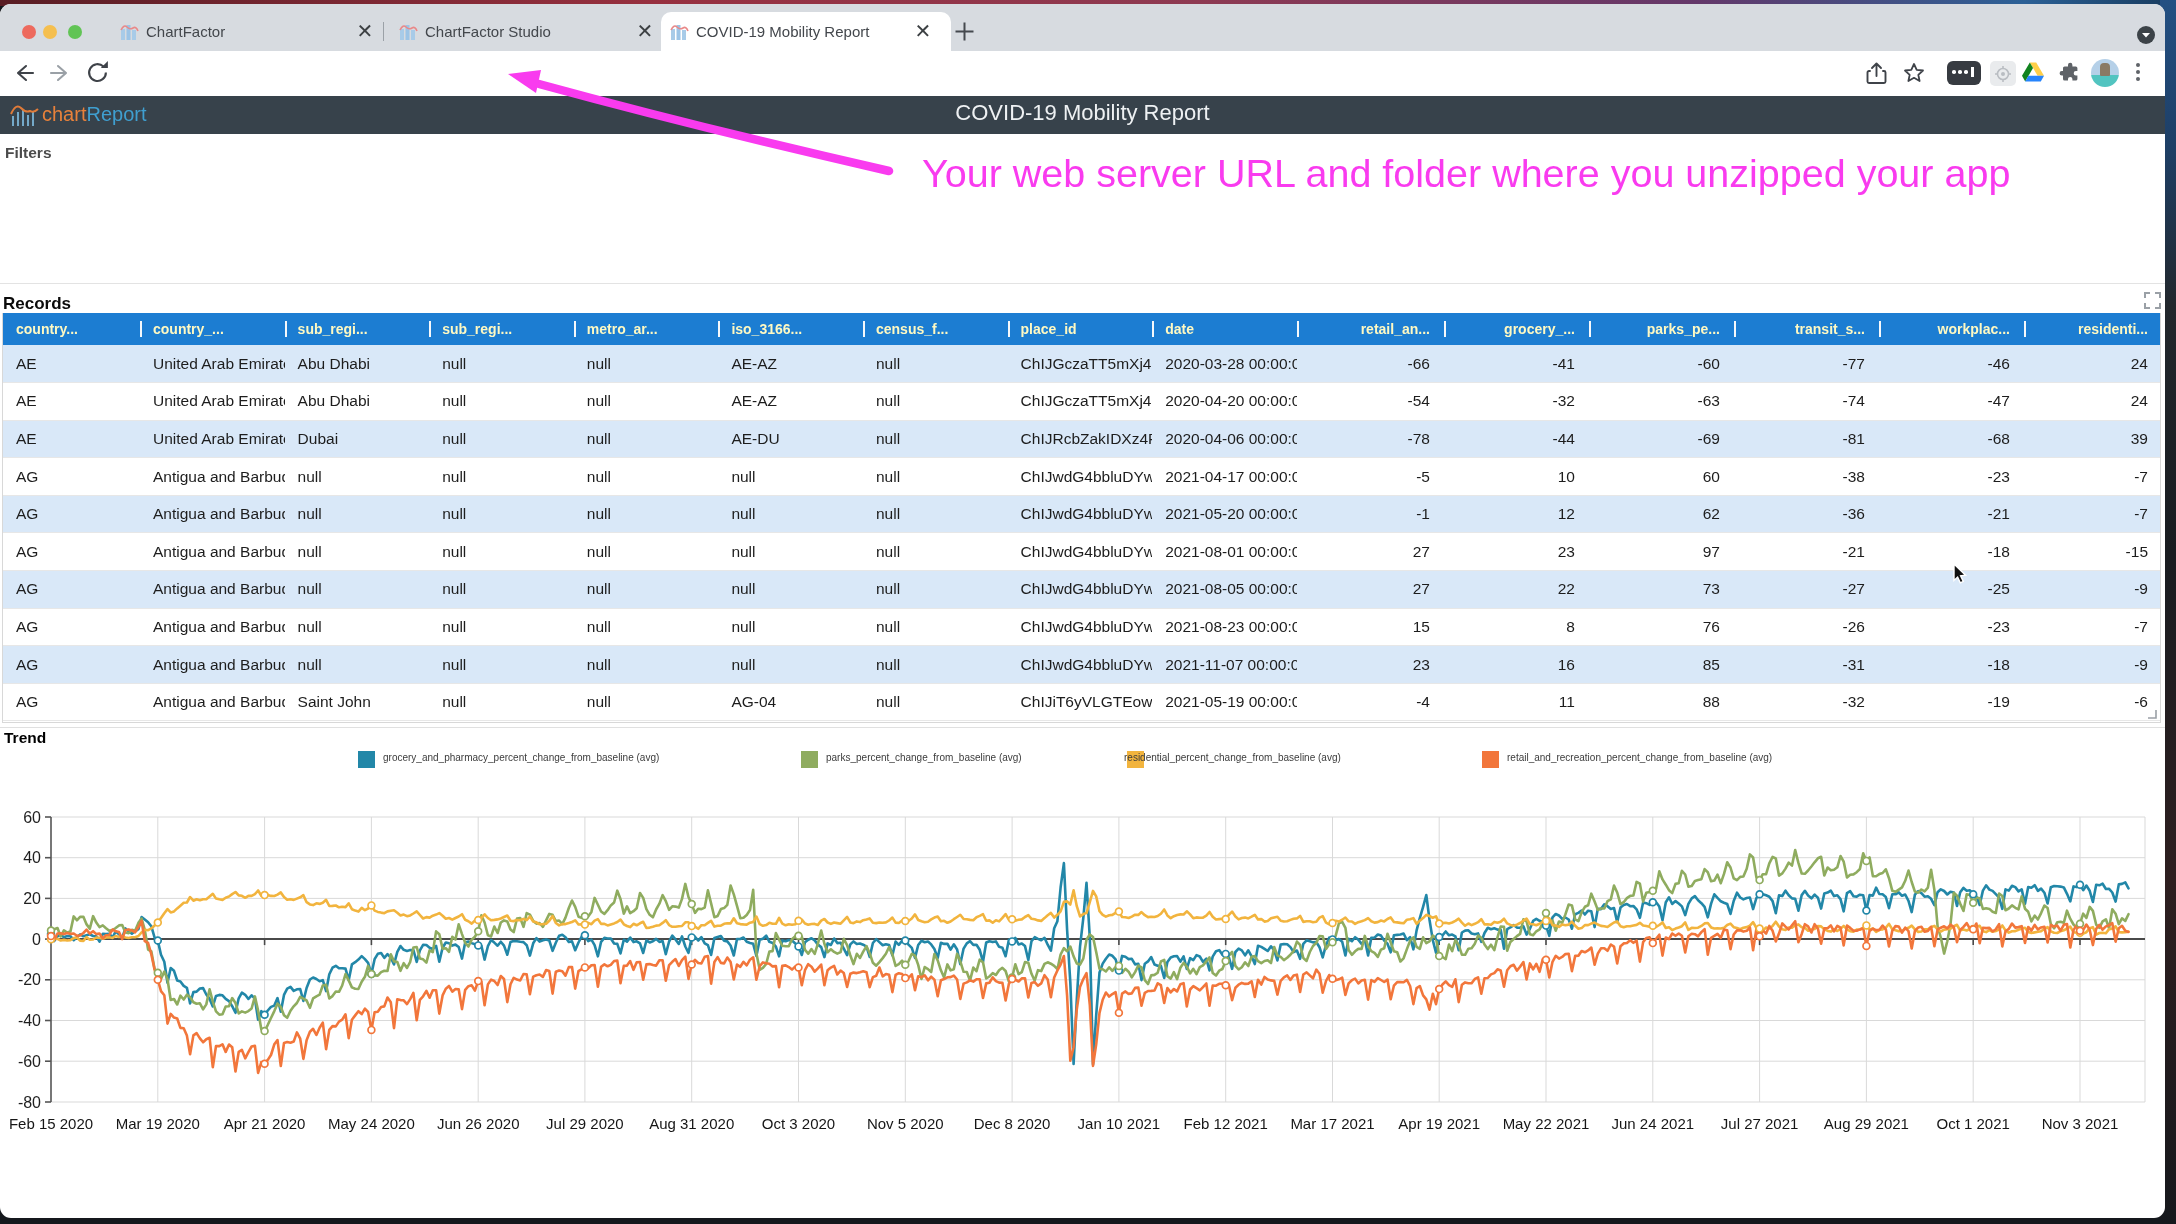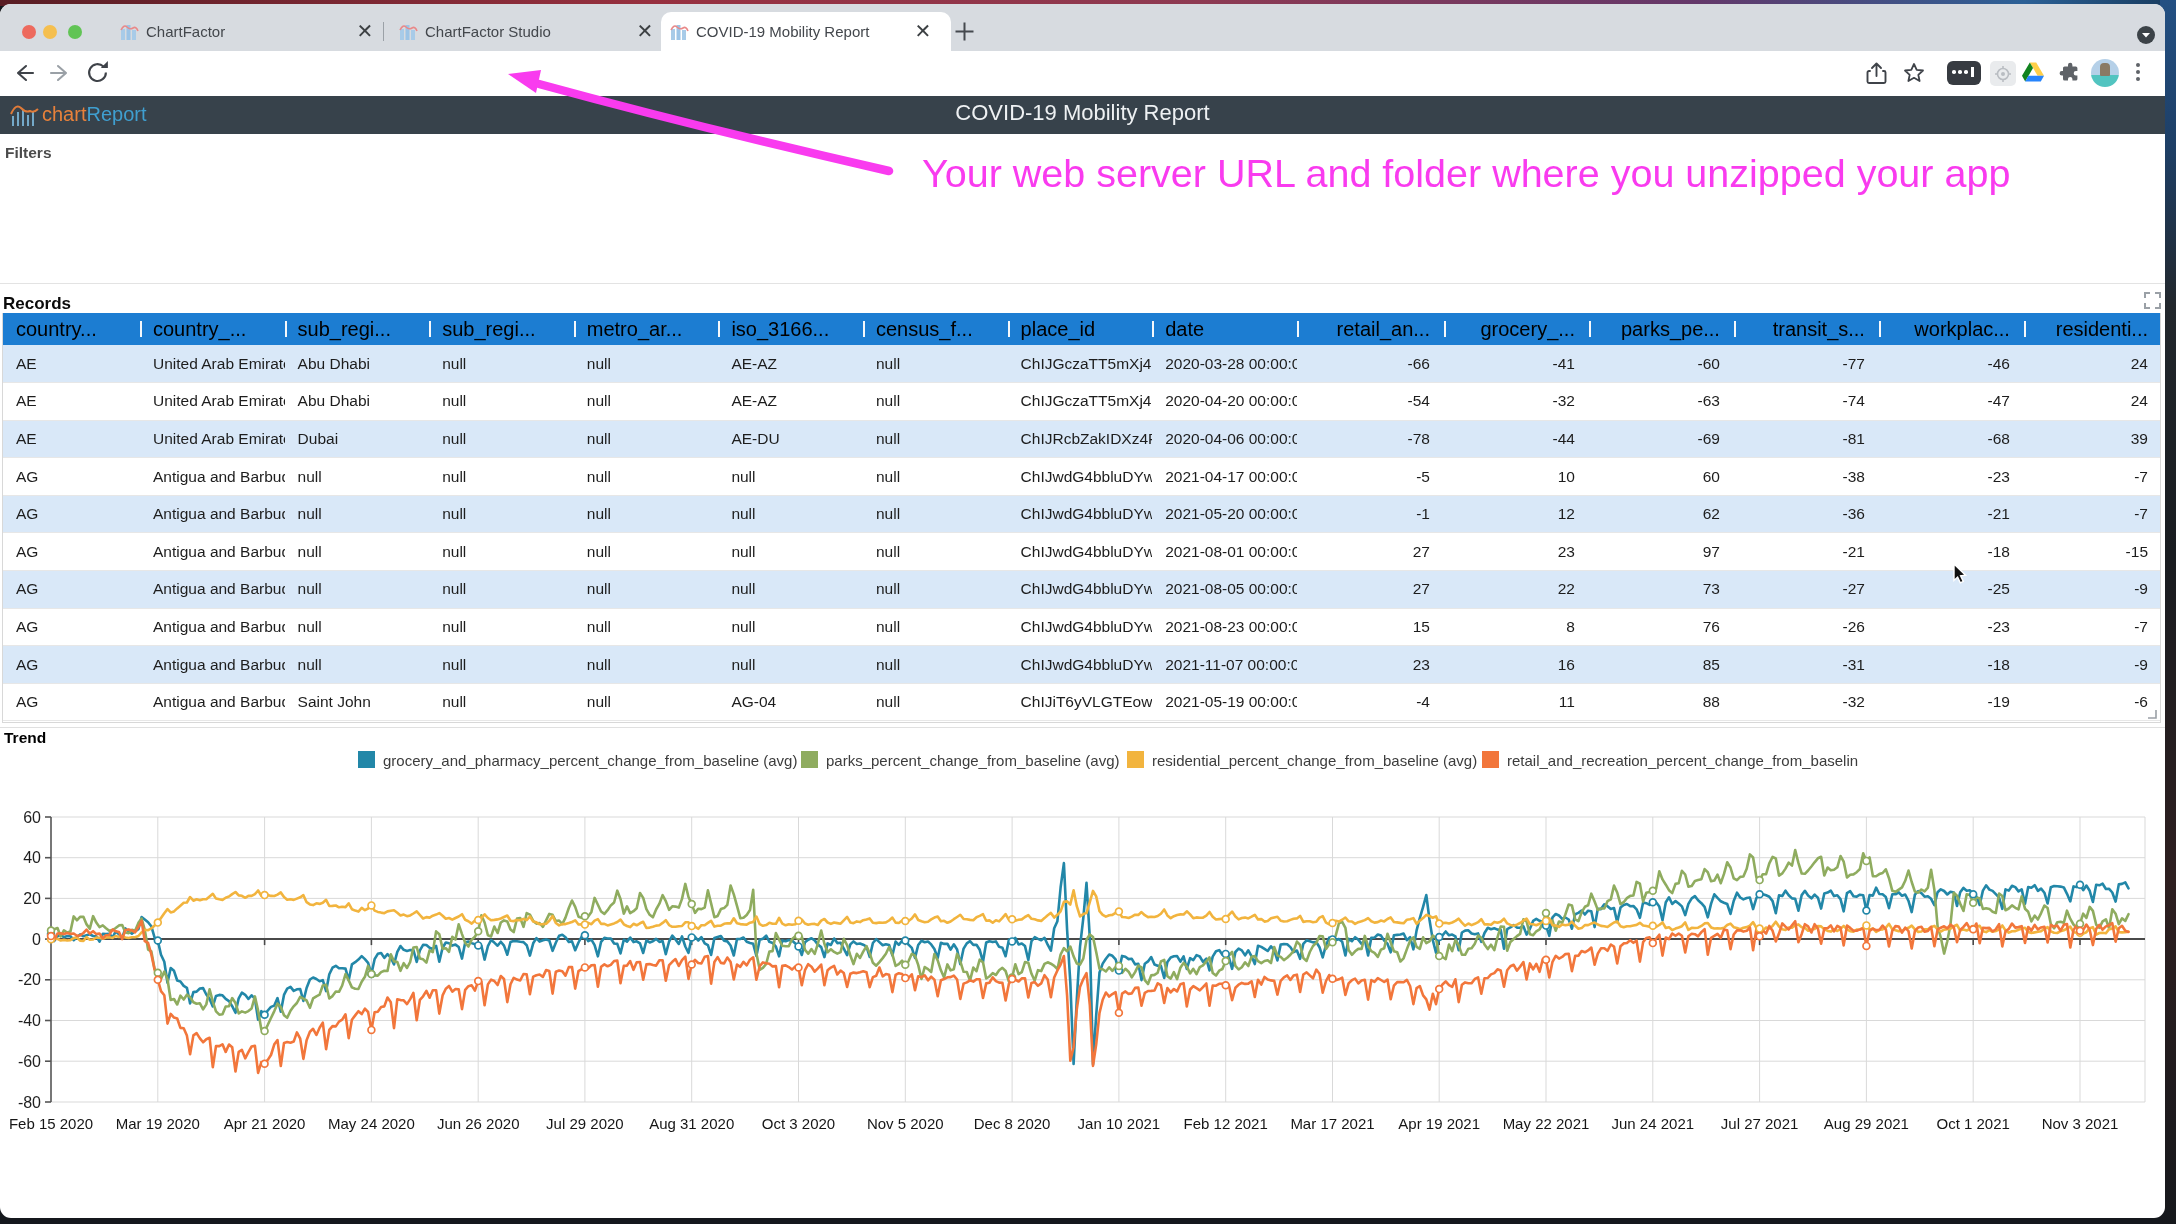--- a/index.html
+++ b/index.html
@@ -33,30 +33,30 @@
 #cfname { position:absolute; left:42px; top:7px; font-size:20px; }
 
 #filters { position:absolute; left:5px; top:140px; font-size:15.5px; font-weight:bold; color:#4b4b4b; }
 #recsep { position:absolute; left:0; top:279px; width:2165px; height:1px; background:#e3e3e3; }
 #records { position:absolute; left:3px; top:290px; font-size:17px; font-weight:bold; color:#0b0b0b; }
 #expicon { position:absolute; left:2144px; top:288px; width:17px; height:17px; }
 #expicon div { position:absolute; width:6px; height:6px; border:2px solid #9aa0a6; }
 
 #tblwrap { position:absolute; left:2px; top:309px; width:2159px; height:410px; border:1px solid #d8d8d8; border-top:none; overflow:hidden; }
 table { border-collapse:collapse; table-layout:fixed; width:2159px; }
-th { background:#1c7dd2; color:#000000; font-size:20px; font-weight:normal; text-align:left; height:32px; padding:0 0 0 13px; position:relative; overflow:hidden; white-space:nowrap; }
+th { background:#1c7dd2; color:#fef9c3; font-size:14px; font-weight:bold; text-align:left; height:32px; padding:0 0 0 13px; position:relative; overflow:hidden; white-space:nowrap; }
 th.num, td.num { text-align:right; padding:0 14px 0 0; }
 th .dv { position:absolute; left:0; top:8px; width:2px; height:16px; background:#f5f8fb; }
 td { font-size:15.5px; color:#1d1d1d; height:37.6px; padding:0 0 0 13px; overflow:hidden; white-space:nowrap; }
 tr.alt td { background:#d9e8f8; }
 tbody tr { border-bottom:1px solid #e7e7e7; }
 
 #trendsep { position:absolute; left:0; top:723px; width:2165px; height:1px; background:#e0e0e0; }
 #trend { position:absolute; left:4px; top:725px; font-size:15.5px; font-weight:bold; color:#000000; }
-#legend { position:absolute; left:357px; top:746px; width:1501px; height:22px; overflow:hidden; white-space:nowrap; font-size:15px; color:#3c3c3c; }
+#legend { position:absolute; left:357px; top:746px; width:1501px; height:22px; overflow:hidden; white-space:nowrap; font-size:10px; color:#3c3c3c; }
 .lsq { position:absolute; top:1px; width:17px; height:17px; }
 .litem { position:absolute; top:2px; }
 
 #dlbar { position:absolute; left:0; top:1156px; width:2165px; height:58px; background:#fff; border-top:1px solid #d6d6d6; }
 #dlzip { position:absolute; left:55px; top:22px; font-size:16px; color:#3c4043; }
 #dlchev { position:absolute; left:234px; top:20px; width:18px; height:18px; color:#5f6368; }
 #dlsep { position:absolute; left:271px; top:8px; width:1px; height:44px; background:#d5d5d5; }
 #showall { position:absolute; left:2035px; top:19px; width:95px; height:33px; border:1px solid #dadce0; border-radius:17px; text-align:center; line-height:31px; font-size:15px; font-weight:bold; color:#1a73e8; }
 #dlx { position:absolute; left:2143px; top:26px; width:18px; height:18px; color:#5f6368; }
 </style>
@@ -392,21 +392,21 @@
 </div>
 
 <div id="trendsep"></div>
 <div id="trend">Trend</div>
 <div id="legend">
   <span class="lsq" style="left:1px;background:#2287a8"></span>
       <span class="litem" style="left:26px">grocery_and_pharmacy_percent_change_from_baseline (avg)</span>
   <span class="lsq" style="left:444px;background:#8fac5f"></span>
       <span class="litem" style="left:469px">parks_percent_change_from_baseline (avg)</span>
   <span class="lsq" style="left:770px;background:#f2b43e"></span>
-      <span class="litem" style="left:795px">residential_percent_change_from_baseline (avg)</span>
+      <span class="litem" style="left:767px">residential_percent_change_from_baseline (avg)</span>
   <span class="lsq" style="left:1125px;background:#f2763b"></span>
       <span class="litem" style="left:1150px">retail_and_recreation_percent_change_from_baseline (avg)</span>
 </div>
 
 <svg width="2176" height="350" style="position:absolute;left:0;top:788px" font-family="Liberation Sans, sans-serif">
       <line x1="51.0" y1="25.0" x2="2145.0" y2="25.0" stroke="#d9d9d9" stroke-width="1"></line>
       <line x1="51.0" y1="65.7" x2="2145.0" y2="65.7" stroke="#d9d9d9" stroke-width="1"></line>
       <line x1="51.0" y1="106.4" x2="2145.0" y2="106.4" stroke="#d9d9d9" stroke-width="1"></line>
       <line x1="51.0" y1="187.8" x2="2145.0" y2="187.8" stroke="#d9d9d9" stroke-width="1"></line>
       <line x1="51.0" y1="228.5" x2="2145.0" y2="228.5" stroke="#d9d9d9" stroke-width="1"></line>

